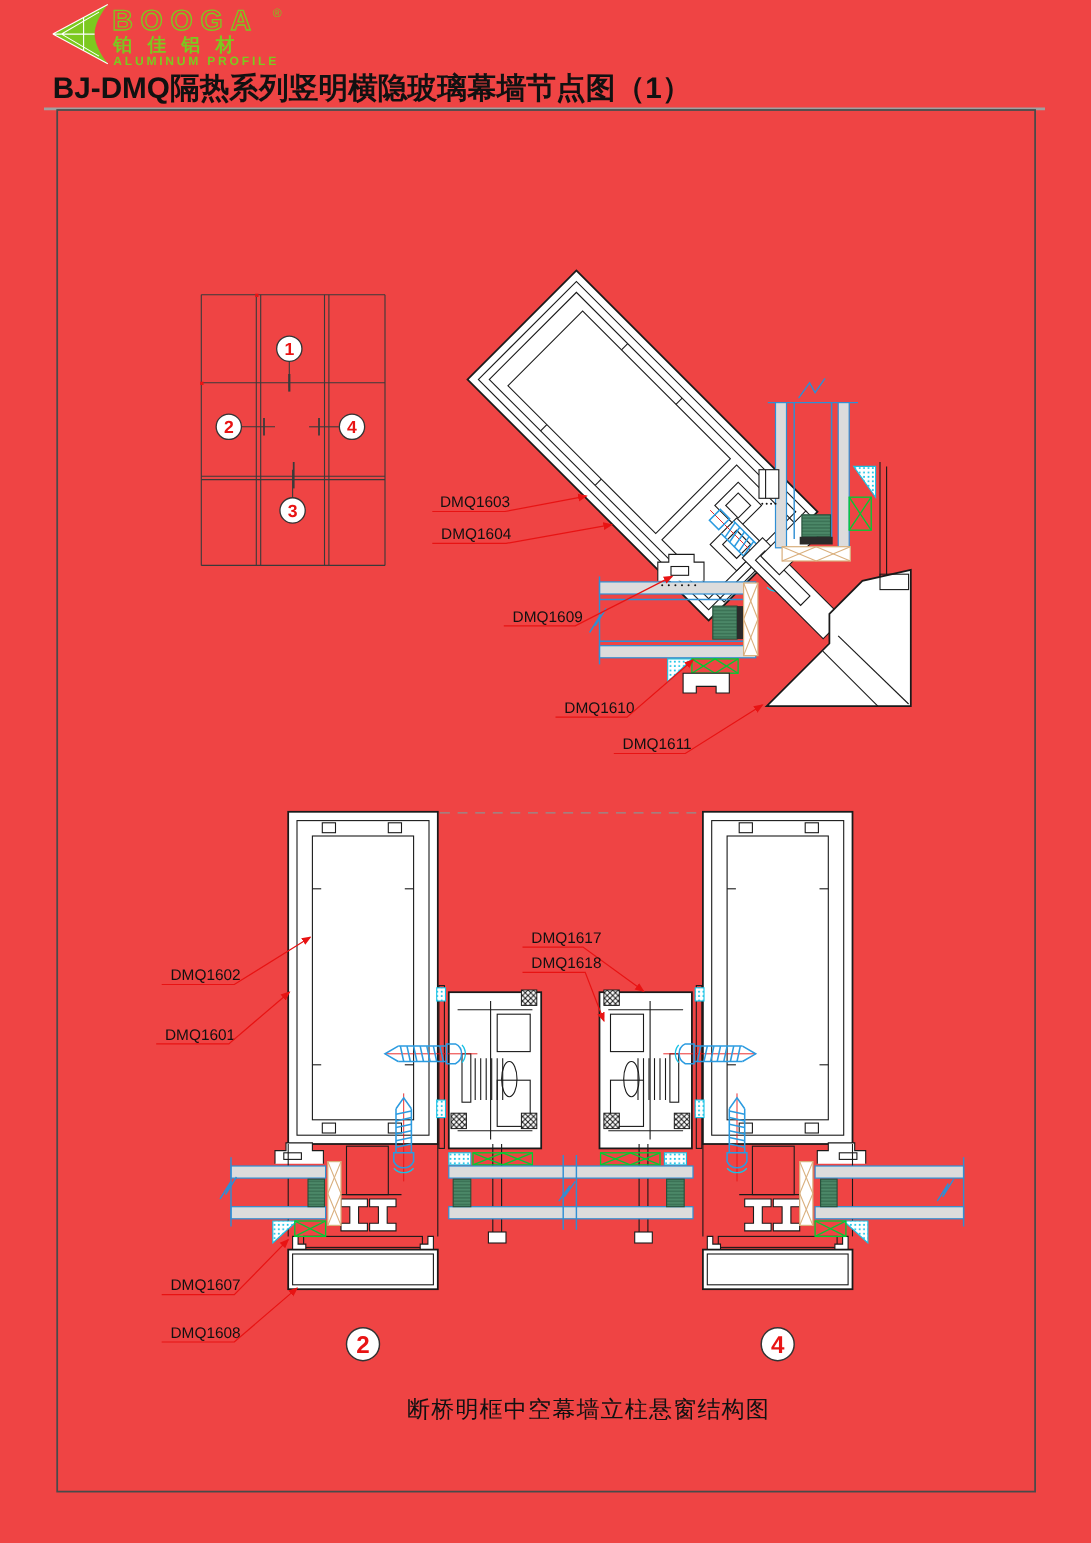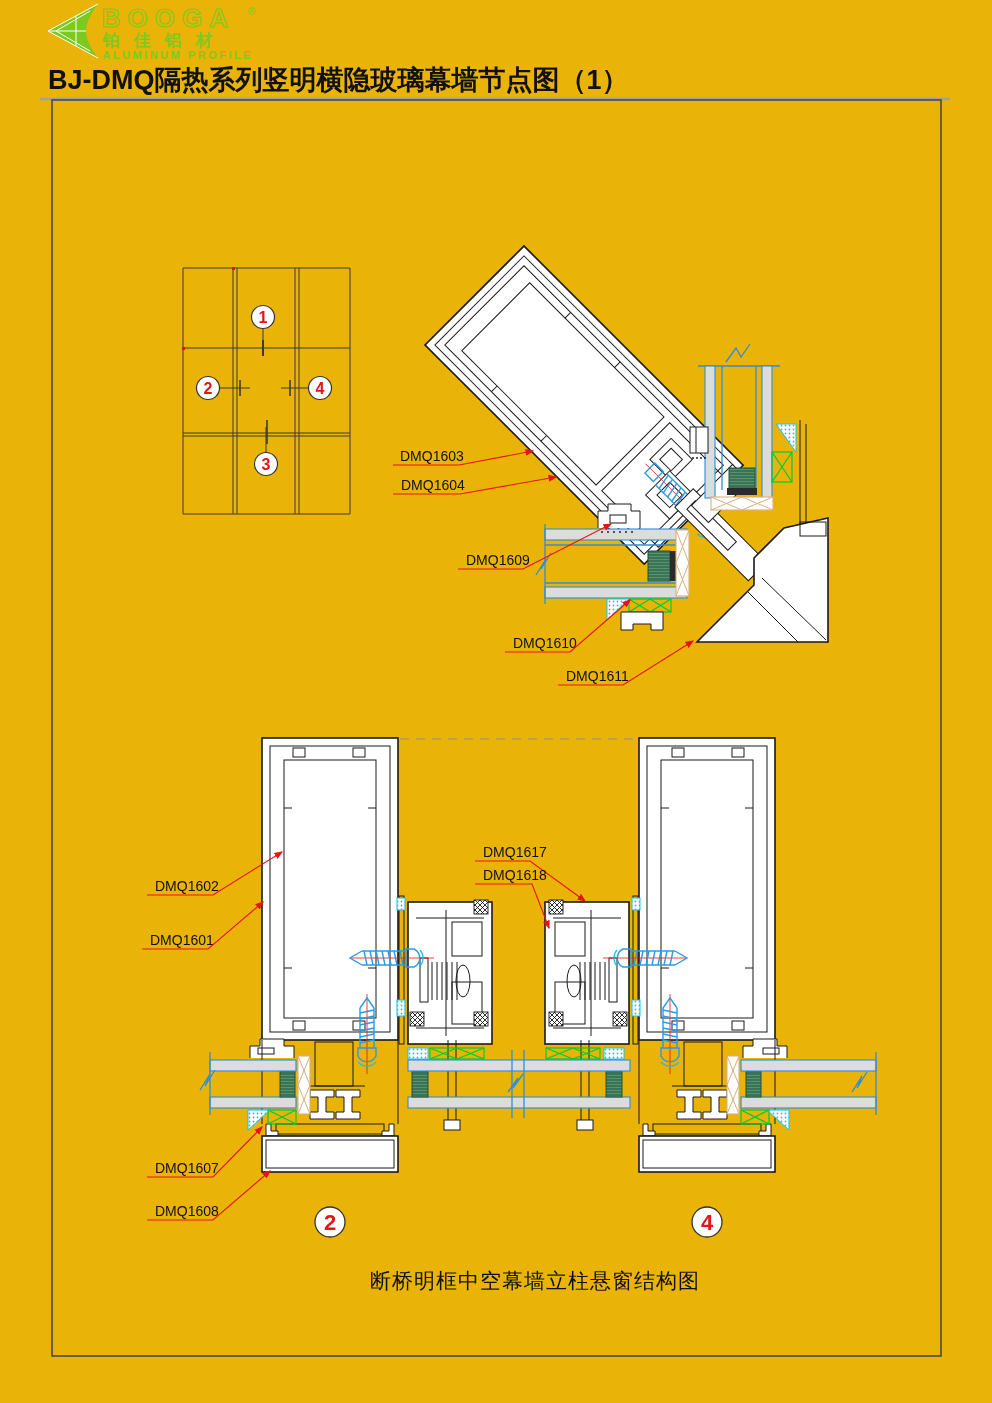--- a/index.html
+++ b/index.html
@@ -1,16 +1,16 @@
 <!DOCTYPE html>
 <html><head>
 <meta charset="utf-8">
 <style>
   html,body{margin:0;padding:0;background:#fff;}
-  #page{position:relative;width:992px;height:1403px;background:#eab308;overflow:hidden;
+  #page{position:relative;width:992px;height:1403px;background:#ef4444;overflow:hidden;
         font-family:"Liberation Sans", sans-serif;}
   svg{position:absolute;left:0;top:0;}
   .k   {stroke:#1a1a1a;fill:none;stroke-width:1;}
   .k2  {stroke:#1a1a1a;fill:#fff;stroke-width:1.6;}
   .k3  {stroke:#1a1a1a;fill:#fff;stroke-width:1;}
   .bl  {stroke:#2f8fd4;fill:none;stroke-width:1.3;}
   .pane{fill:#dcdcdc;stroke:#2f8fd4;stroke-width:1.1;}
   .scr {stroke:#2b9be0;fill:none;stroke-width:1.4;}
   .cyl {stroke:#17c3e6;fill:none;stroke-width:1.2;}
   .cyf {stroke:#17c3e6;fill:url(#cyDots);stroke-width:1;}

